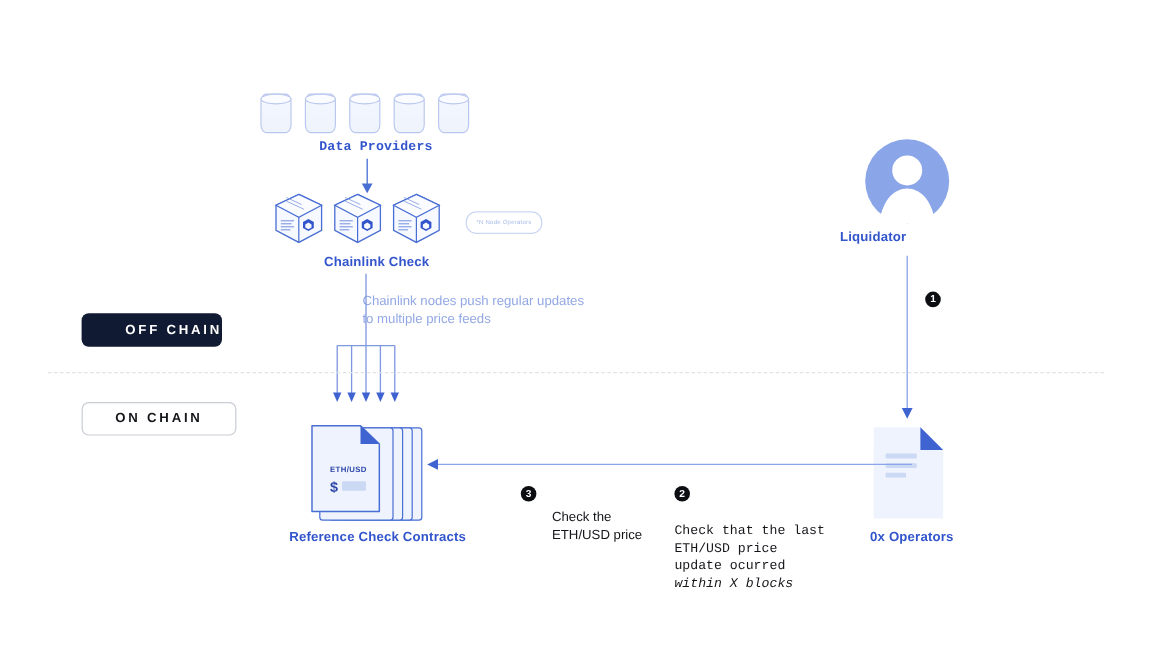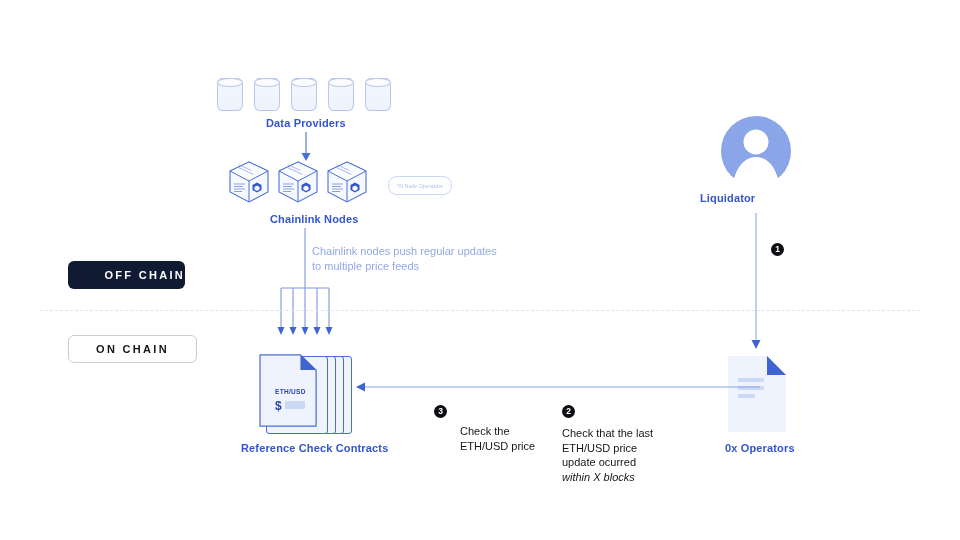--- a/index.html
+++ b/index.html
@@ -135,21 +135,21 @@
 <div id="canvas">
 
   <div class="abs" style="left:217px; top:78px; width:180px; height:34px;">
     <div class="abs cyl" style="left:0px;   top:0;"></div>
     <div class="abs cyl" style="left:37px;  top:0;"></div>
     <div class="abs cyl" style="left:74px;  top:0;"></div>
     <div class="abs cyl" style="left:111px; top:0;"></div>
     <div class="abs cyl" style="left:148px; top:0;"></div>
   </div>
 
-  <div class="abs cap" style="left:266px; top:117px;">Data Providers</div>
+  <div class="abs cap" style="left:266px; top:117px;font-family:Liberation Mono, monospace;">Data Providers</div>
 
   <svg class="abs" style="left:296px; top:132px;" width="20" height="30" viewBox="0 0 20 30">
     <line x1="10" y1="0" x2="10" y2="22" stroke="#4a6fd4" stroke-width="1.1"></line>
     <polygon points="5.5,21 14.5,21 10,29" fill="#4a6fd4"></polygon>
   </svg>
 
   <div class="abs" style="left:228px; top:160px; width:140px; height:44px;">
 
     <svg class="abs" style="left:0px; top:0;" width="42" height="44" viewBox="0 0 42 44">
       <polygon points="21,2 40,11 40,32 21,42 2,32 2,11" fill="#f6f9ff" stroke="#4a6fd4" stroke-width="1.1"></polygon>
@@ -204,23 +204,23 @@
         <line x1="10" y1="7.5" x2="24" y2="7.5" transform="rotate(25 17 7.5)"></line>
         <line x1="10" y1="11" x2="26" y2="11" transform="rotate(25 18 11)"></line>
       </g>
     </svg>
   </div>
 
   <div class="abs nodeop" style="left:388px; top:176px; width:62px;">
     <span>*N Node Operators</span>
   </div>
 
-  <div class="abs cap" style="left:270px; top:213px;">Chainlink Nodes</div>
-
-  <div class="abs note" style="left:312px; top:244px; width:200px;">
+  <div class="abs cap" style="left:270px; top:213px;">Chainlink Check</div>
+
+  <div class="abs note" style="left:302px; top:244px; width:200px;">
     <div>Chainlink nodes push regular updates</div>
     <div>to multiple price feeds</div>
   </div>
 
   <svg class="abs" style="left:272px; top:228px;" width="66" height="116" viewBox="0 0 66 116">
 
     <line x1="33" y1="0" x2="33" y2="60" stroke="#7e97e0" stroke-width="1.1"></line>
 
     <line x1="9" y1="60" x2="57" y2="60" stroke="#7e97e0" stroke-width="1.1"></line>
 
@@ -306,21 +306,21 @@
   <div class="abs" style="left:434px; top:405px;">
     <div class="badge">3</div>
     <div class="steptext" style="margin-top:6px;margin-left:26px;">
       <div>Check the</div>
       <div>ETH/USD price</div>
     </div>
   </div>
 
   <div class="abs" style="left:562px; top:405px;">
     <div class="badge">2</div>
-    <div class="steptext" style="margin-top:8px;">
+    <div class="steptext" style="margin-top:18px;font-family:Liberation Mono, monospace;">
       <div>Check that the last</div>
       <div>ETH/USD price</div>
       <div>update ocurred</div>
       <div style="font-style:italic;">within X blocks</div>
     </div>
   </div>
 
 </div>
 
 </body></html>

